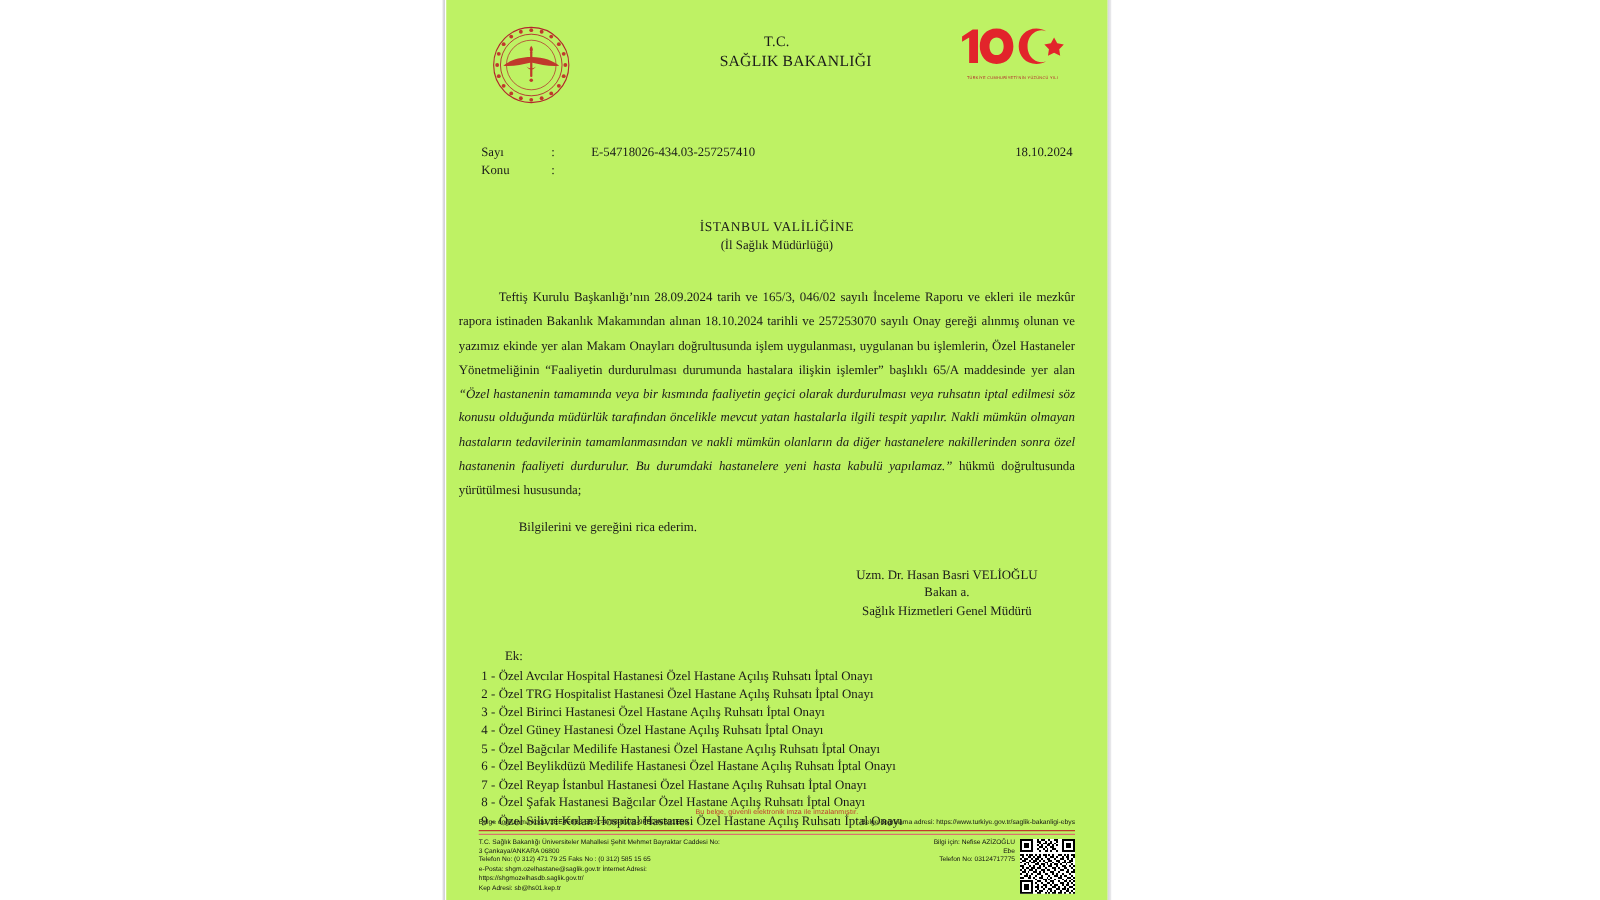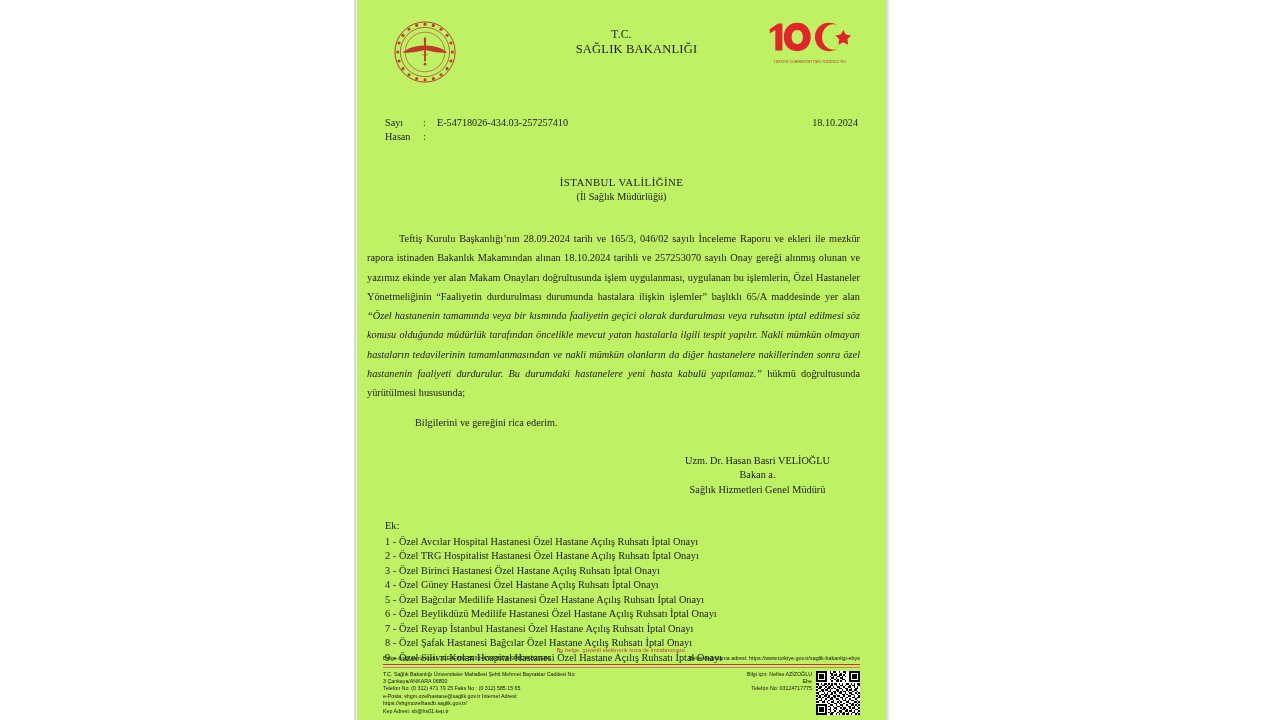--- a/index.html
+++ b/index.html
@@ -102,20 +102,21 @@
   
   .meta {
     position: relative;
     margin: 20px 28px 0 28px;
     font-size: 10.2px;
     line-height: 14px;
   }
   .meta-row {
     display: flex;
     align-items: flex-start;
+    gap: 18px;
   }
   .meta-label { width: 38px; flex: none; }
   .meta-colon { width: 14px; flex: none; }
   .meta-value { flex: 1; }
   .meta-date {
     position: absolute;
     right: 0;
     top: 0;
     font-size: 10.2px;
   }
@@ -162,21 +163,21 @@
     text-align: center;
     margin-left: 300px;
   }
 
   
   .attachments {
     margin: 22px 0 0 28px;
     font-size: 10.3px;
     line-height: 14.5px;
   }
-  .att-title { margin-bottom: 1px; }
+  .att-title { margin-bottom: 1px; margin-left: 19px; }
   .att-item { white-space: nowrap; }
   .att-num { display: inline-block; width: 14px; }
 
   
   .footer {
     position: absolute;
     left: 0; right: 0;
     bottom: 5px;
     padding: 0 26px;
     box-sizing: border-box;
@@ -303,21 +304,21 @@
     </div>
 
     <div class="meta">
       <div class="meta-date">18.10.2024</div>
       <div class="meta-row">
         <span class="meta-label">Sayı</span>
         <span class="meta-colon">:</span>
         <span class="meta-value">E-54718026-434.03-257257410</span>
       </div>
       <div class="meta-row">
-        <span class="meta-label">Hasan</span>
+        <span class="meta-label">Konu</span>
         <span class="meta-colon">:</span>
       </div>
     </div>
 
     <div class="addressee">
       <div class="a1">İSTANBUL VALİLİĞİNE</div>
       <div class="a2">(İl Sağlık Müdürlüğü)</div>
     </div>
 
     <div class="body-text">

